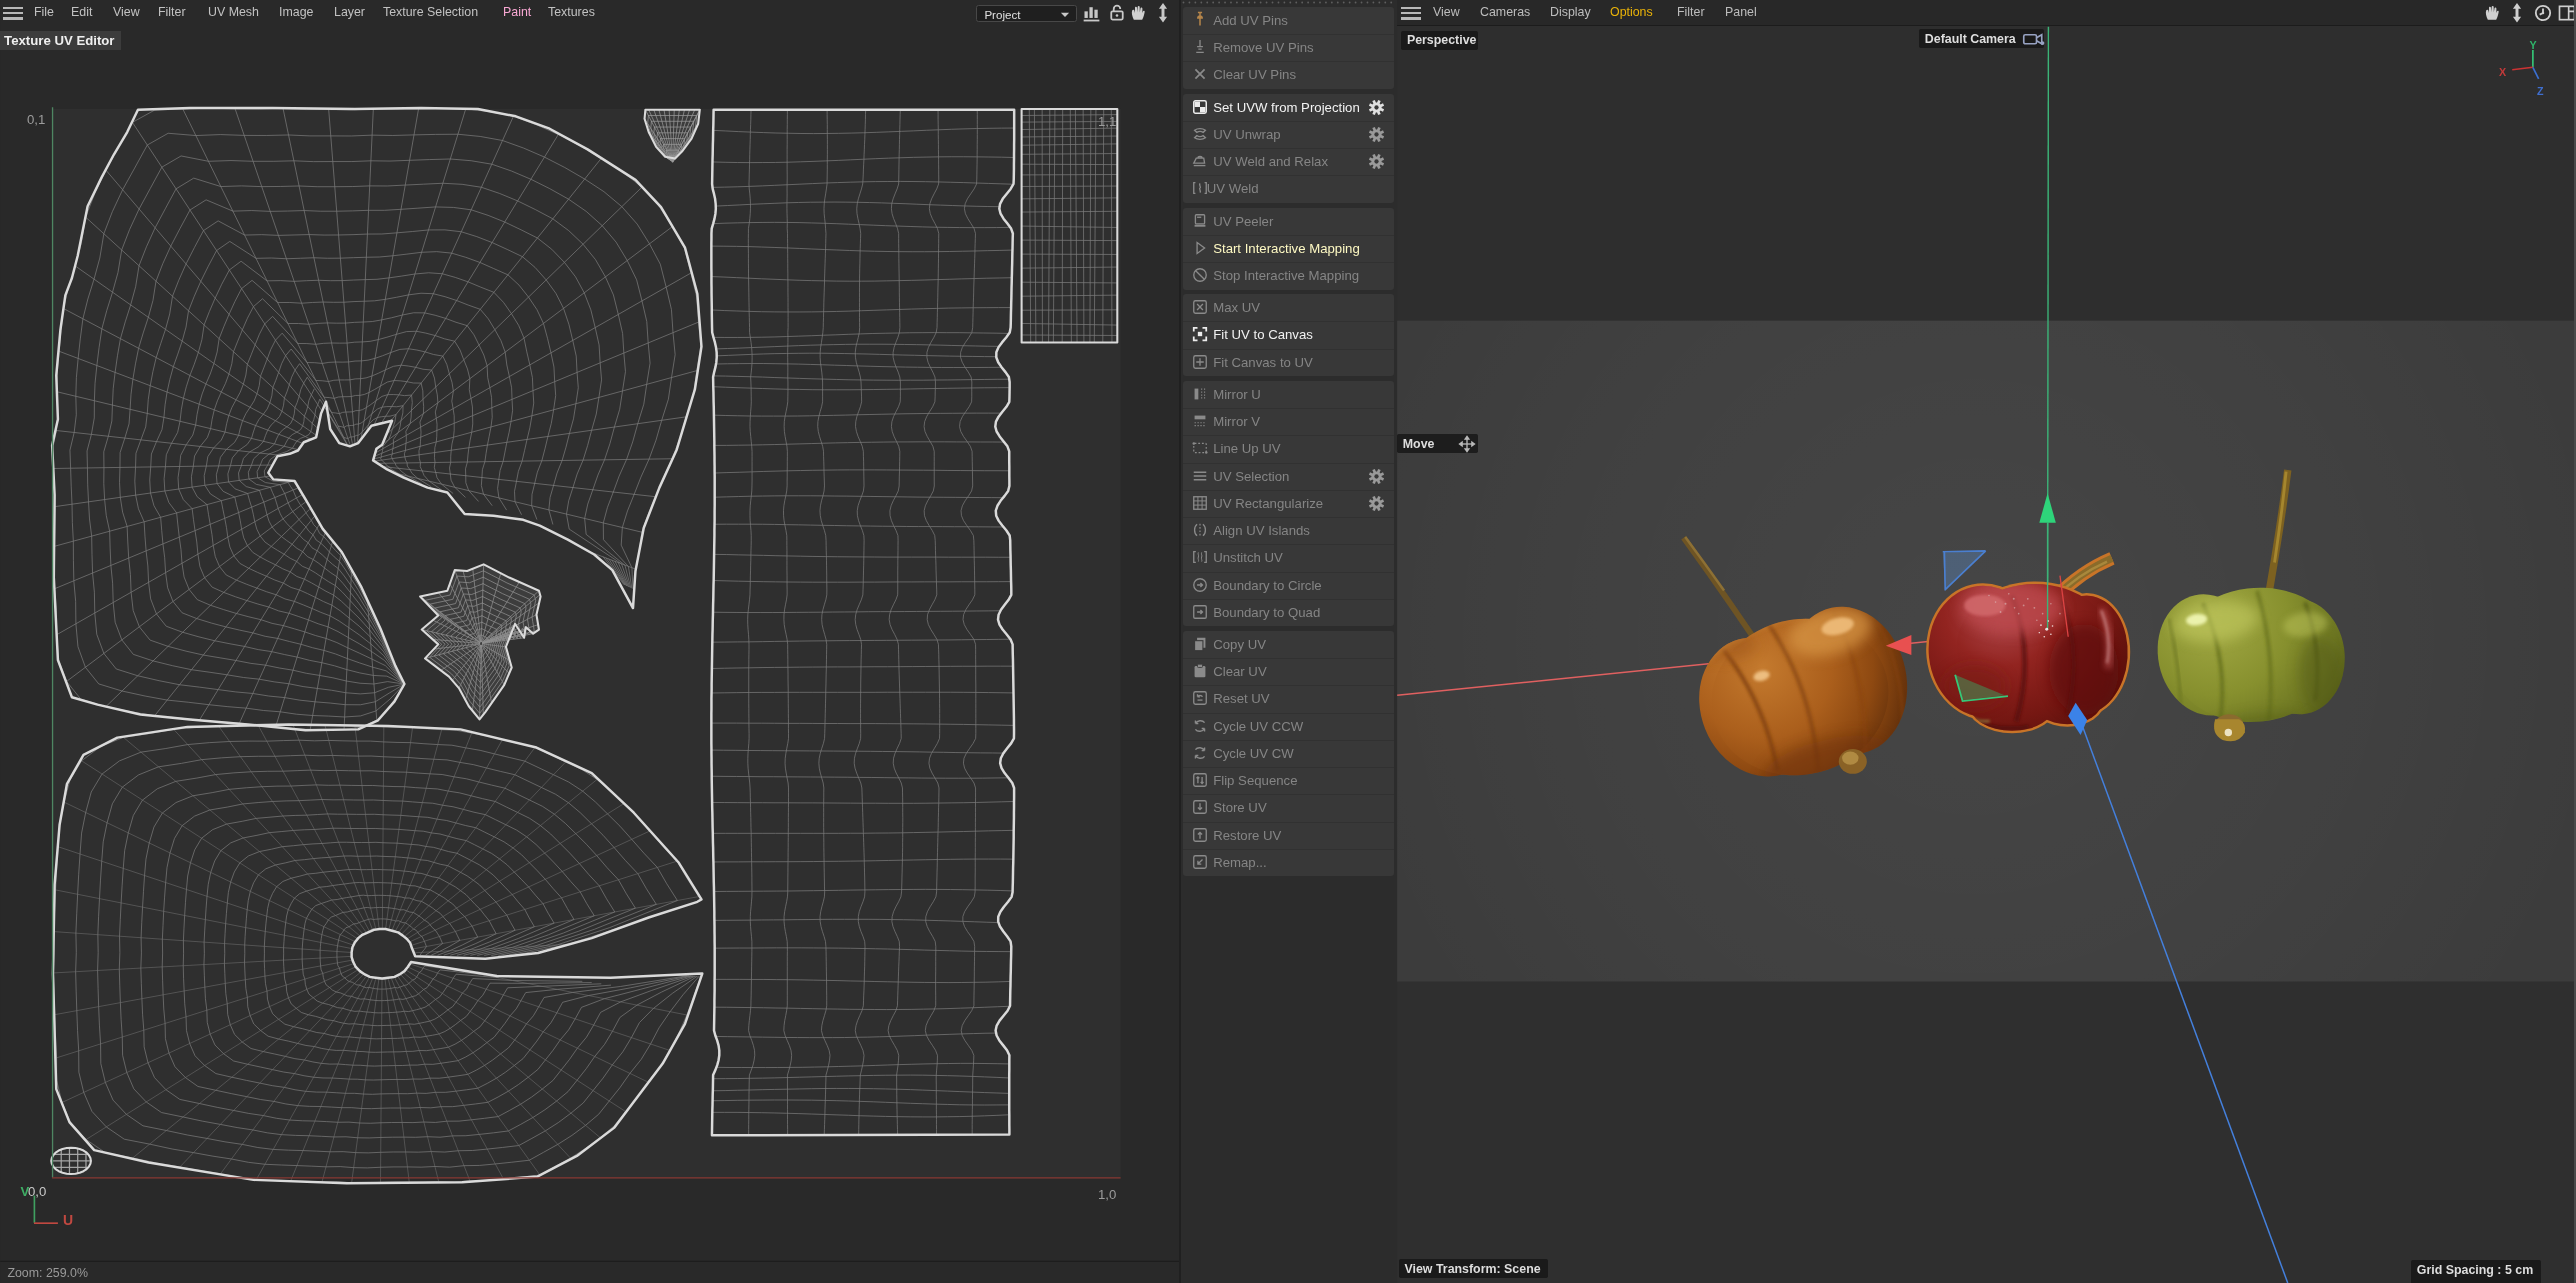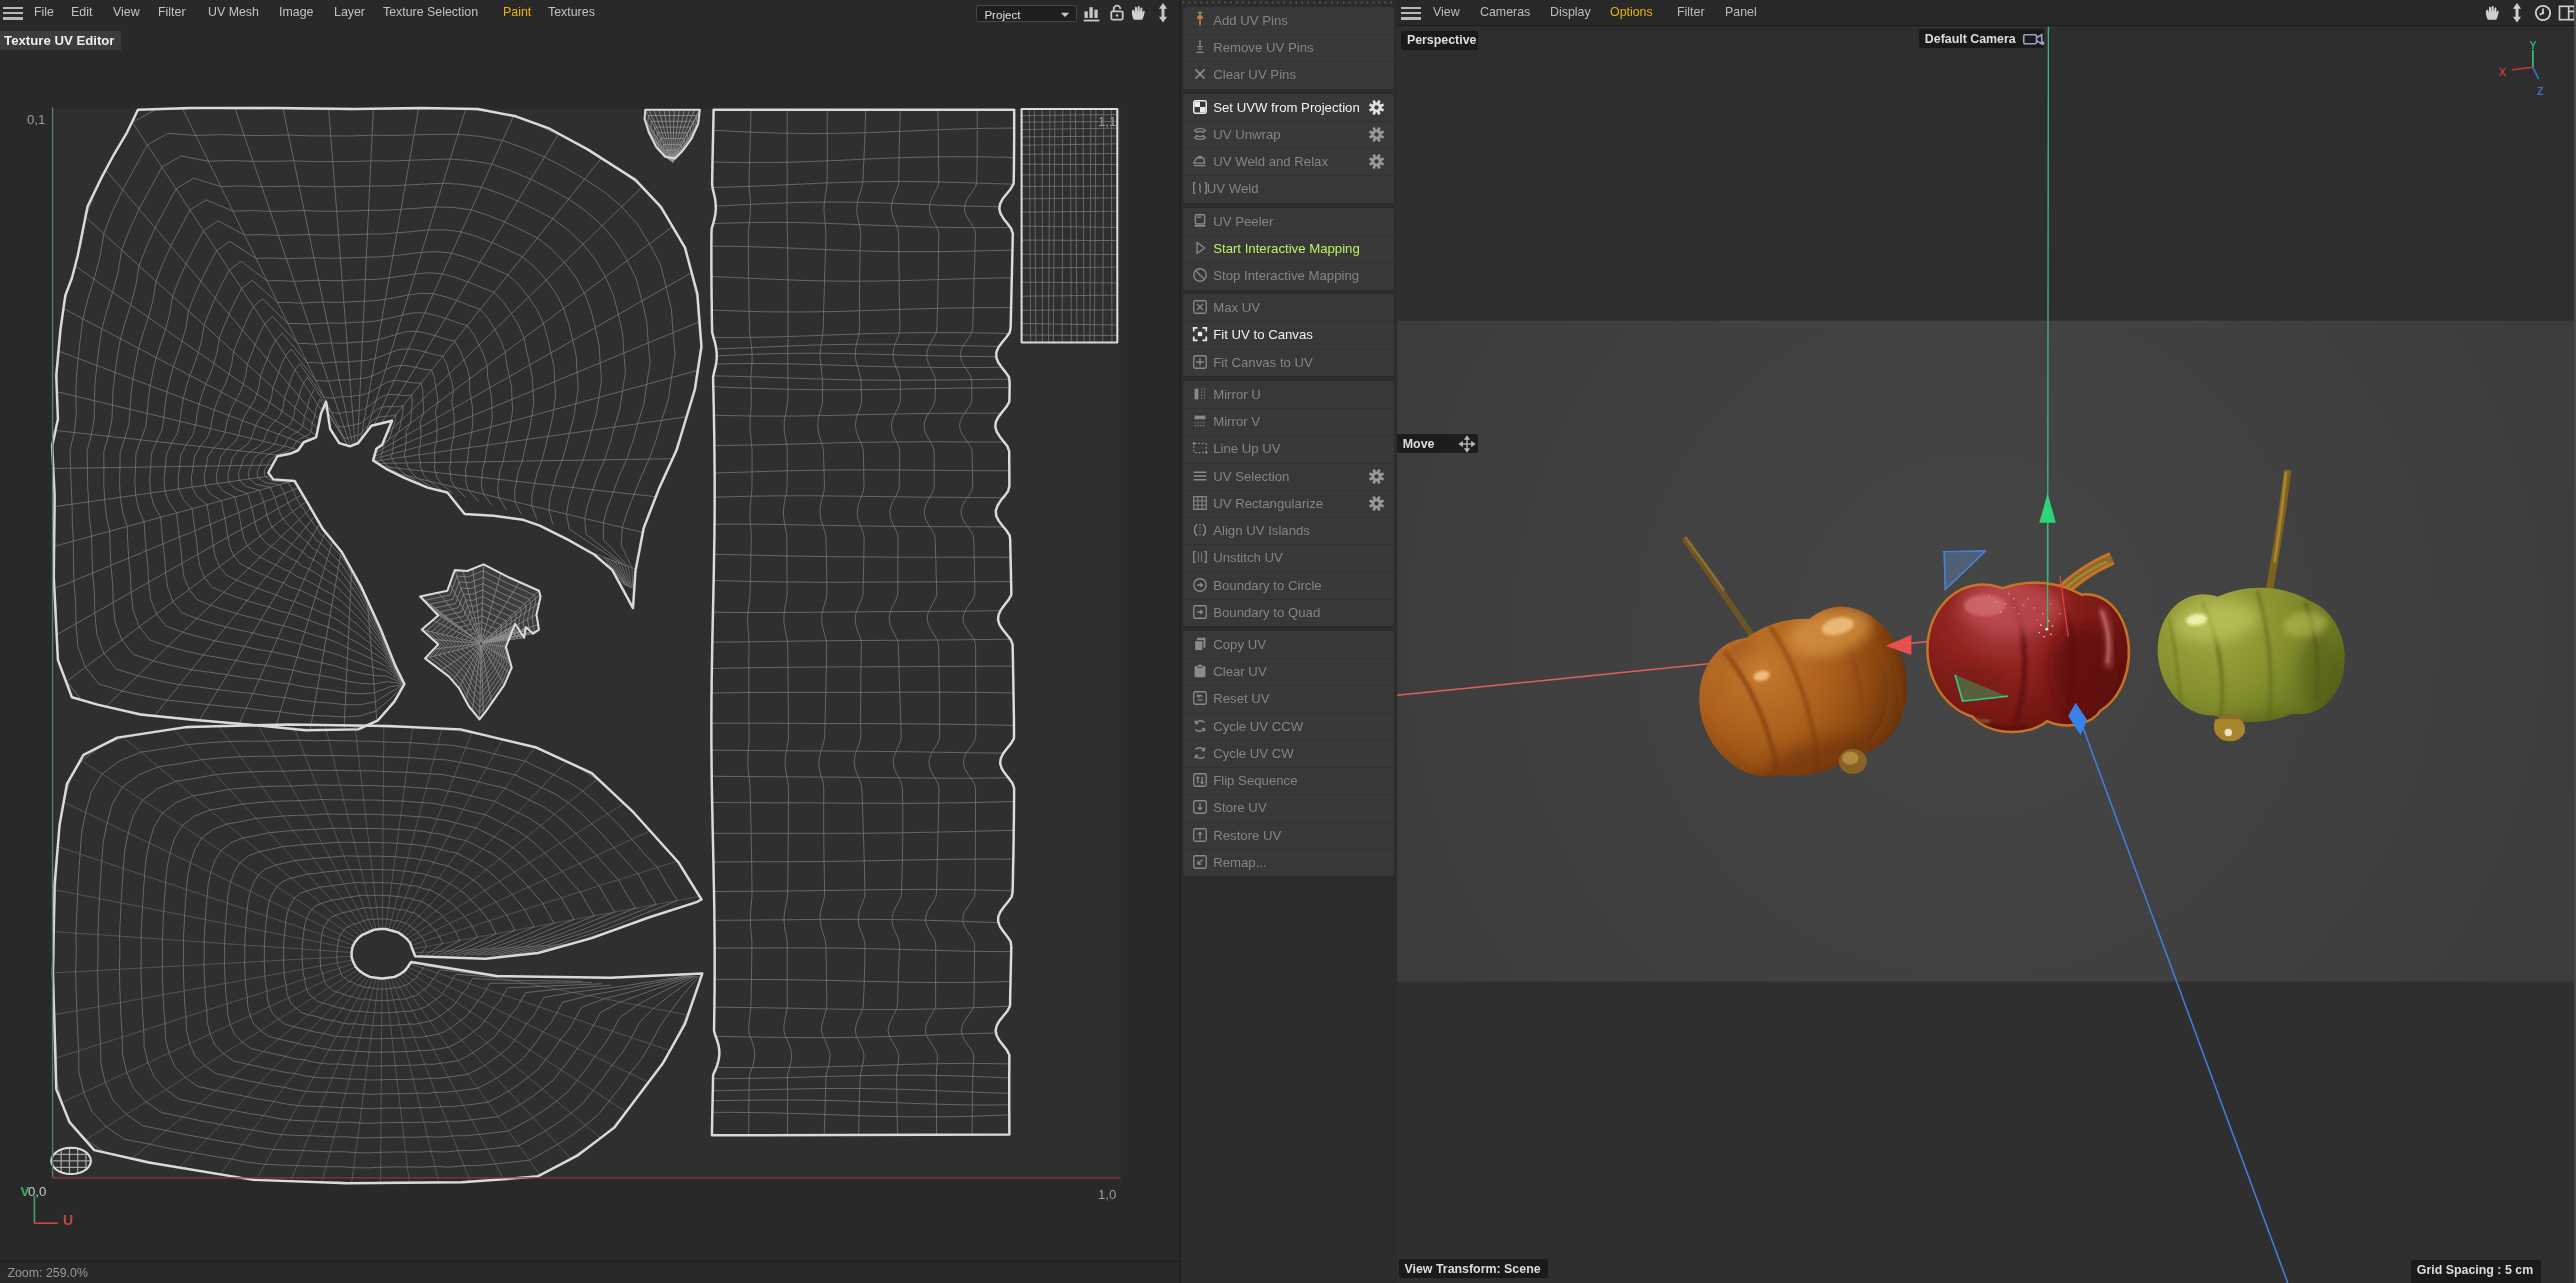--- a/index.html
+++ b/index.html
@@ -360,21 +360,21 @@
       <div style="position:absolute;top:10.7px;width:100%;height:2.5px;background:#b8b8b8"></div>
     </div>
 <div class="t15" style="position:absolute;left:34px;top:5px;color:#c2c2c2">File</div>
     <div class="t15" style="position:absolute;left:71px;top:5px;color:#c2c2c2">Edit</div>
     <div class="t15" style="position:absolute;left:113px;top:5px;color:#c2c2c2">View</div>
     <div class="t15" style="position:absolute;left:158px;top:5px;color:#c2c2c2">Filter</div>
     <div class="t15" style="position:absolute;left:208px;top:5px;color:#c2c2c2">UV Mesh</div>
     <div class="t15" style="position:absolute;left:279px;top:5px;color:#c2c2c2">Image</div>
     <div class="t15" style="position:absolute;left:334px;top:5px;color:#c2c2c2">Layer</div>
     <div class="t15" style="position:absolute;left:383px;top:5px;color:#c2c2c2">Texture Selection</div>
-    <div class="t15" style="position:absolute;left:503px;top:5px;color:#eab308">Paint</div>
+    <div class="t15" style="position:absolute;left:503px;top:5px;color:#f9a8d4">Paint</div>
     <div class="t15" style="position:absolute;left:548px;top:5px;color:#c2c2c2">Textures</div>
 <div style="position:absolute;left:0px;top:31px;height:19px;background:#3c3c3c;padding:0 6.6px 0 4.1px"><span style="font-size:13.2px;font-weight:bold;color:#efefef;line-height:19px">Texture UV Editor</span></div>
 
 <div style="position:absolute;left:976px;top:5px;width:101px;height:17.3px;background:#1f1f1f;border:0.8px solid #484848;border-radius:2.5px">
 <div style="position:absolute;left:7.4px;top:1.7px;font-size:11.6px;color:#e0e0e0">Project</div>
 <svg width="10" height="5.8" viewBox="0 0 12 7" style="position:absolute;right:5.8px;top:5.8px">
         <path d="M1 1 L6 6 L11 1 Z" fill="#c8c8c8"></path>
       </svg>
     </div>
 <svg width="21.5" height="20" viewBox="0 0 26 24" style="position:absolute;left:1082px;top:3.3px">
@@ -547,21 +547,21 @@
         <path d="M5.5 17.7 L18.5 17.7" stroke="#8a8a8a" stroke-width="2.3" fill="none"></path>
         <path d="M8.5 7.5 L13.5 7.5" stroke="#8a8a8a" fill="none" stroke-width="1.6"></path>
       </svg>
       <div class="t16" style="position:absolute;left:30.5px;top:5.8px;color:#858585">UV Peeler</div>
     </div>
 <div style="position:absolute;left:1.7px;top:235px;width:211px;height:27px;">
       <div style="position:absolute;left:0;top:0;width:100%;height:0.8px;background:#313131"></div>
       <svg width="20" height="20" viewBox="0 0 24 24" style="position:absolute;left:7.4px;top:3.3px">
         <path d="M8.5 5.5 L17.5 12 L8.5 18.5 Z" stroke="#8a8a8a" fill="none" stroke-width="1.6"></path>
       </svg>
-      <div class="t16" style="position:absolute;left:30.5px;top:5.8px;color:#bef264">Start Interactive Mapping</div>
+      <div class="t16" style="position:absolute;left:30.5px;top:5.8px;color:#fef9c3">Start Interactive Mapping</div>
     </div>
 <div style="position:absolute;left:1.7px;top:262px;width:211px;height:27px;">
       <div style="position:absolute;left:0;top:0;width:100%;height:0.8px;background:#313131"></div>
       <svg width="20" height="20" viewBox="0 0 24 24" style="position:absolute;left:7.4px;top:3.3px">
         <circle cx="12" cy="12" r="7.5" stroke="#8a8a8a" fill="none" stroke-width="1.6"></circle>
         <path d="M6.8 6.8 L17.2 17.2" stroke="#8a8a8a" fill="none" stroke-width="1.6"></path>
       </svg>
       <div class="t16" style="position:absolute;left:30.5px;top:5.8px;color:#858585">Stop Interactive Mapping</div>
     </div>
 <div style="position:absolute;left:1.7px;top:294px;width:211px;height:82px;background:#383838;border-radius:3.3px"></div>

